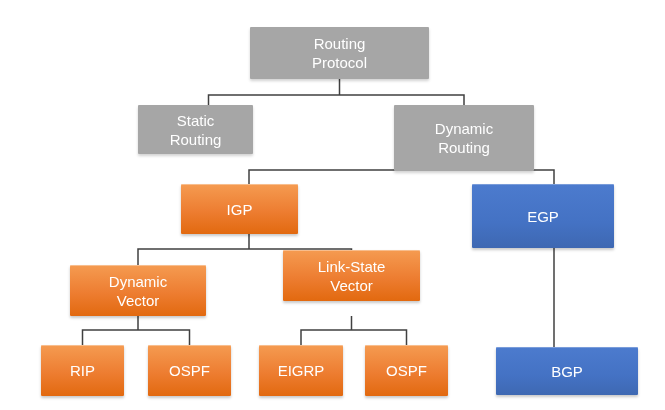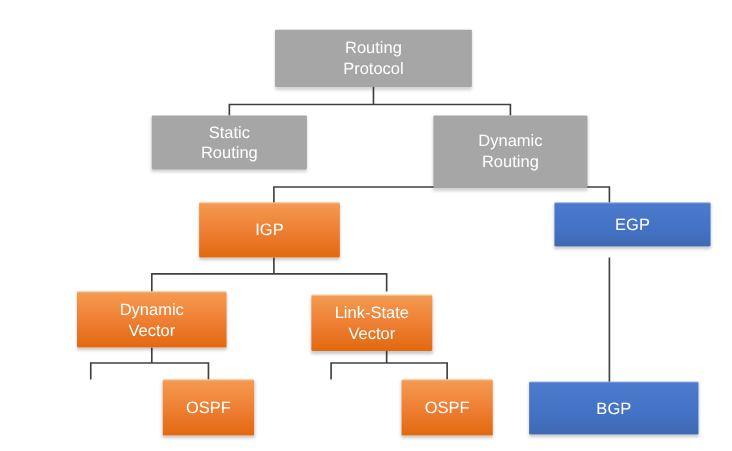--- a/index.html
+++ b/index.html
@@ -52,37 +52,39 @@
     <path d="M464 154 V170 M249 184 V170 H554 V184"></path>
     <path d="M249 234 V249 M138 265 V249 H351.5 V265"></path>
     <path d="M138 316 V330 M82.5 345 V330 H189.5 V345"></path>
     <path d="M351.5 316 V330 M301 345 V330 H406.5 V345"></path>
     <path d="M554 234 V347"></path>
   </svg>
 
   <div class="node gray" style="left:250px;top:27px;width:179px;height:52px">Routing
 Protocol</div>
 
-  <div class="node gray" style="left:138px;top:105px;width:141px;height:49px">Static
+  <div class="node gray" style="left:138px;top:105px;width:115px;height:49px">Static
 Routing</div>
 
   <div class="node gray" style="left:394px;top:105px;width:140px;height:66px">Dynamic
 Routing</div>
 
-  <div class="node orange" style="left:181px;top:184px;width:128px;height:50px">IGP</div>
+  <div class="node orange" style="left:181px;top:184px;width:117px;height:50px">IGP</div>
 
-  <div class="node blue" style="left:504px;top:184px;width:142px;height:40px">EGP</div>
+  <div class="node blue" style="left:472px;top:184px;width:142px;height:64px">EGP</div>
 
   <div class="node orange" style="left:70px;top:265px;width:136px;height:51px">Dynamic
 Vector</div>
 
-  <div class="node orange" style="left:283px;top:268px;width:110px;height:51px">Link-State
+  <div class="node orange" style="left:283px;top:250px;width:137px;height:51px">Link-State
 Vector</div>
 
+  <div class="node orange" style="left:41px;top:345px;width:83px;height:51px">RIP</div>
 
   <div class="node orange" style="left:148px;top:345px;width:83px;height:51px">OSPF</div>
 
+  <div class="node orange" style="left:259px;top:345px;width:84px;height:51px">EIGRP</div>
 
   <div class="node orange" style="left:365px;top:345px;width:83px;height:51px">OSPF</div>
 
-  <div class="node blue" style="left:481px;top:347px;width:154px;height:48px">BGP</div>
+  <div class="node blue" style="left:496px;top:347px;width:142px;height:48px">BGP</div>
 
 </div>
 
 </body></html>

